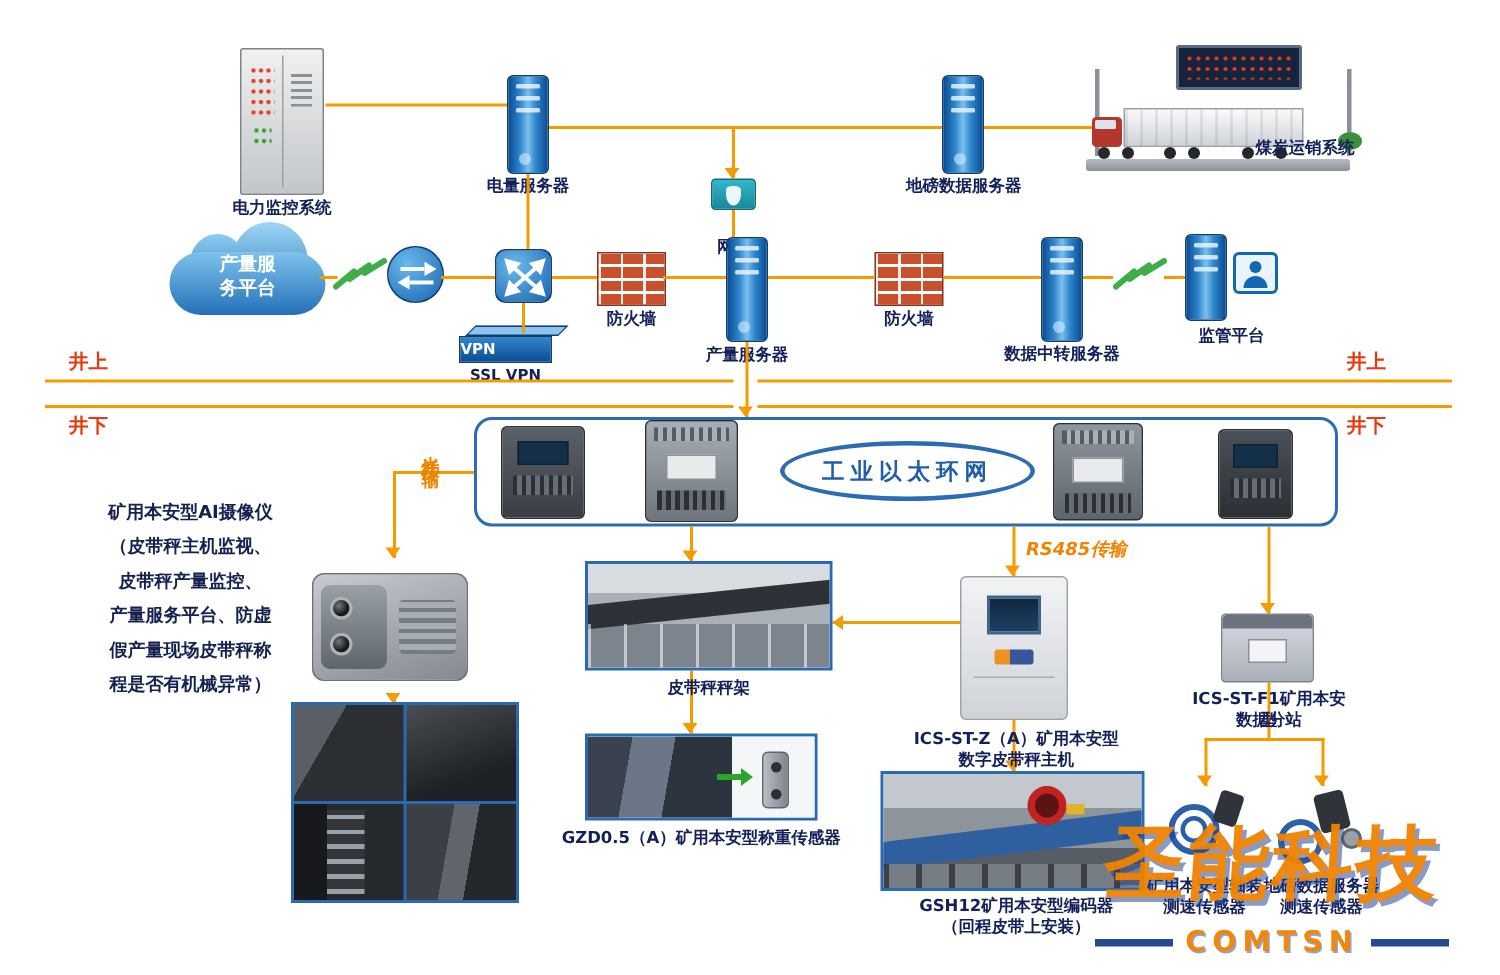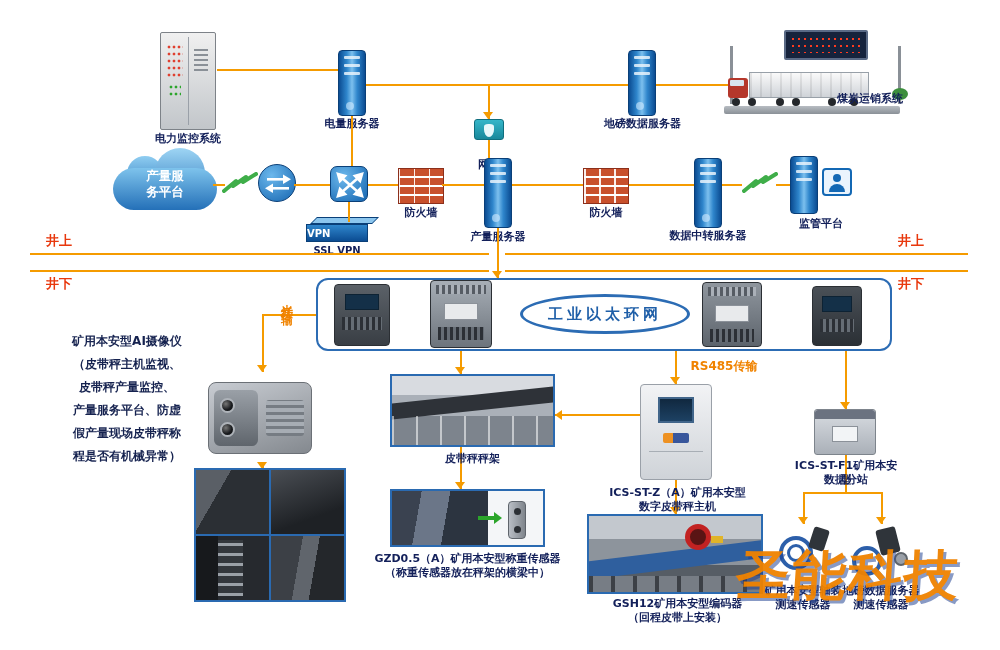--- a/index.html
+++ b/index.html
@@ -304,21 +304,21 @@
   <div class="arr down" style="left:455px;top:367px;"></div>
   <div class="arr down" style="left:455px;top:482px;"></div>
   <div class="arr down" style="left:670px;top:377px;"></div>
   <div class="arr down" style="left:670px;top:507px;"></div>
   <div class="arr down" style="left:840px;top:402px;"></div>
   <div class="arr down" style="left:798px;top:517px;"></div>
   <div class="arr down" style="left:876px;top:517px;"></div>
   <div class="arr left" style="left:555px;top:410px;"></div>
 
   <div class="vtext" style="left:278px;top:294px;height:66px;">光纤传输</div>
-  <div class="lbl-o" style="left:684px;top:358px;width:80px;text-align:center;">RS485传输</div>
+  <div class="lbl-o" style="left:684px;top:358px;width:80px;text-align:left;font-style:italic;">RS485传输</div>
 
   <div class="note" style="left:58px;top:330px;width:138px;">
     <div>矿用本安型AI摄像仪</div>
     <div>（皮带秤主机监视、</div>
     <div>皮带秤产量监控、</div>
     <div>产量服务平台、防虚</div>
     <div>假产量现场皮带秤称</div>
     <div>程是否有机械异常）</div>
   </div>
 
@@ -350,21 +350,20 @@
     <div class="abs" style="left:0;top:0;width:96px;height:58px;background:linear-gradient(100deg,#3a4250 0 28%,#6b7688 28% 55%,#2c3440 55%);"></div>
     <div class="abs" style="left:96px;top:0;width:59px;height:58px;background:#f4f6f8;"></div>
     <div class="abs" style="left:116px;top:10px;width:18px;height:38px;border-radius:4px;background:linear-gradient(90deg,#b9bec5,#7f858c);border:1px solid #5f656c;">
       <div class="abs" style="left:5px;top:6px;width:7px;height:7px;border-radius:50%;background:#2c3035;"></div>
       <div class="abs" style="left:5px;top:24px;width:7px;height:7px;border-radius:50%;background:#2c3035;"></div>
     </div>
     <div class="abs" style="left:86px;top:25px;width:16px;height:4px;background:#2ba52b;"></div>
     <div class="arr" style="left:102px;top:21px;border-top:6px solid transparent;border-bottom:6px solid transparent;border-left:8px solid #2ba52b;"></div>
   </div>
   <div class="lbl" style="left:350px;top:552px;width:235px;">GZD0.5（A）矿用本安型称重传感器</div>
-  <div class="lbl" style="left:350px;top:566px;width:235px;">（称重传感器放在秤架的横梁中）</div>
 
   <div class="cabinet-host" style="left:640px;top:384px;width:72px;height:96px;">
     <div class="scr"></div>
     <div class="logo"></div>
     <div class="seam"></div>
   </div>
   <div class="lbl" style="left:595px;top:486px;width:165px;">ICS-ST-Z（A）矿用本安型</div>
   <div class="lbl" style="left:595px;top:500px;width:165px;">数字皮带秤主机</div>
 
   <div class="substn" style="left:814px;top:409px;width:62px;height:46px;">
@@ -395,15 +394,20 @@
   <div class="abs" style="left:848px;top:524px;width:66px;height:56px;background:#fff;">
     <div class="abs" style="left:4px;top:22px;width:30px;height:30px;border-radius:50%;border:4px solid #2c5faa;"></div>
     <div class="abs" style="left:30px;top:4px;width:20px;height:26px;background:#2f343a;border-radius:3px;transform:rotate(-14deg);"></div>
     <div class="abs" style="left:46px;top:28px;width:14px;height:14px;border-radius:50%;background:#9aa0a8;border:2px solid #5f656c;"></div>
   </div>
   <div class="lbl" style="left:826px;top:584px;width:110px;">地磅数据服务器</div>
   <div class="lbl" style="left:826px;top:598px;width:110px;">测速传感器</div>
 
   <div class="wm" style="left:728px;top:540px;width:240px;">
     <div class="cn">圣能科技</div>
+    <div class="row">
+      <div class="bar"></div>
+      <div class="en">COMTSN</div>
+      <div class="bar"></div>
+    </div>
   </div>
 
 </div>
 
 </body></html>

